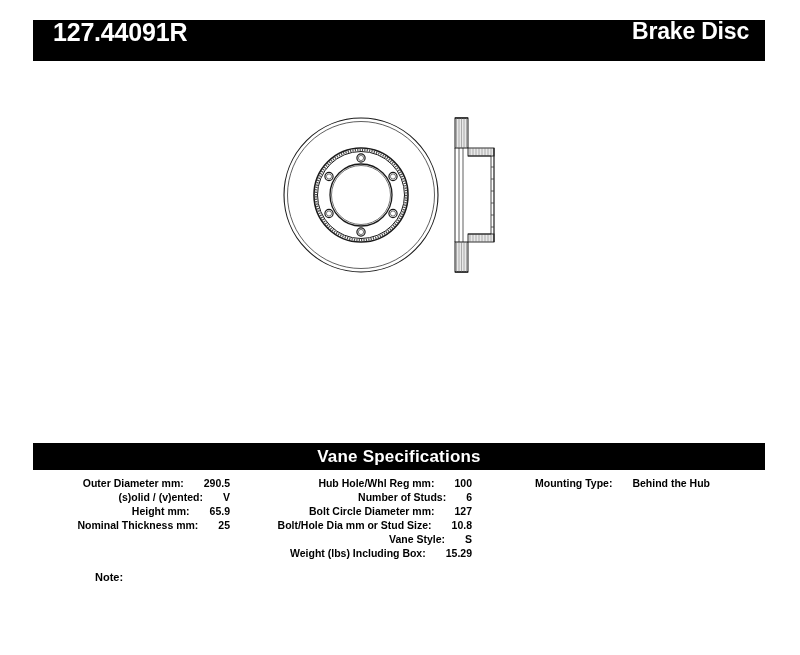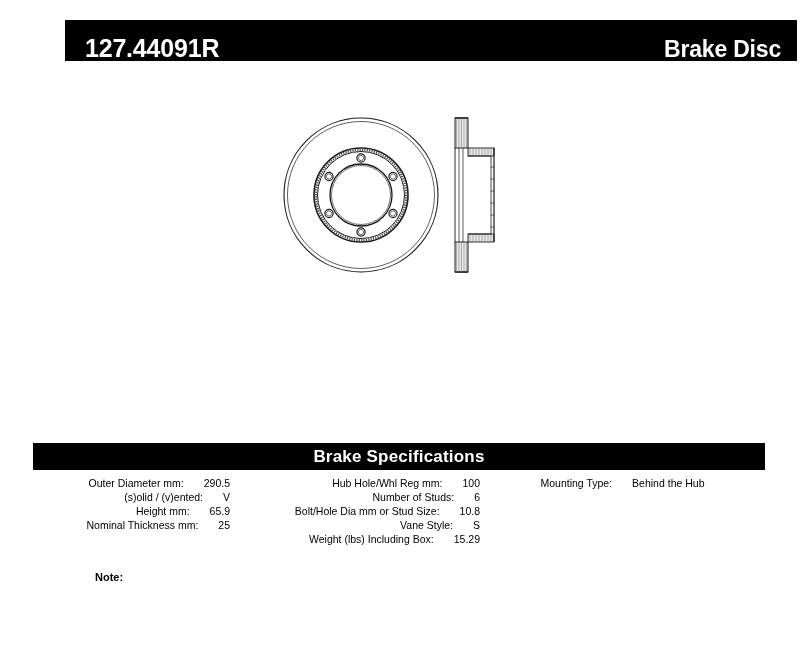--- a/index.html
+++ b/index.html
@@ -18,25 +18,24 @@
 
   
   .header-bar {
     position: absolute;
     left: 33px;
     top: 20px;
     width: 732px;
     height: 41px;
     background: #000000;
     display: flex;
-    align-items: flex-end;
+    align-items: flex-start;
     justify-content: space-between;
     box-sizing: border-box;
     padding: 0 16px 0 20px;
-    margin-left: 32px;
   }
   .header-partno {
     color: #ffffff;
     font-size: 25px;
     font-weight: bold;
     letter-spacing: -0.2px;
     line-height: 1;
   }
   .header-title {
     color: #ffffff;
@@ -88,28 +87,28 @@
     left: 0;
     top: 476px;
     width: 800px;
     height: 120px;
   }
   .spec-col {
     position: absolute;
     top: 0;
   }
   .spec-col-left  { left: 0px;   width: 230px; }
-  .spec-col-mid   { left: 248px; width: 232px; }
+  .spec-col-mid   { left: 240px; width: 232px; }
   .spec-col-right { left: 480px; width: 285px; }
 
   .spec-row {
     height: 14px;
     line-height: 14px;
     font-size: 10.5px;
-    font-weight: normal;
+    font-weight: bold;
     white-space: nowrap;
     display: flex;
     align-items: flex-end;
   }
   .spec-col-left .spec-row,
   .spec-col-mid .spec-row {
     justify-content: flex-end;
   }
   .spec-col-right .spec-row {
     justify-content: center;
@@ -233,21 +232,21 @@
         <line x1="211" y1="132" x2="214" y2="132"></line>
       </g>
 
       <line x1="188" y1="61" x2="211" y2="61" stroke-width="0.8"></line>
       <line x1="188" y1="139" x2="211" y2="139" stroke-width="0.8"></line>
     </g>
   </svg>
 </div>
 
 <div class="spec-bar">
-  <div class="spec-bar-title">Brake Specifications</div>
+  <div class="spec-bar-title">Vane Specifications</div>
 </div>
 
 <div class="spec-body">
 
   <div class="spec-col spec-col-left">
     <div class="spec-row">
       <span class="spec-label">Outer Diameter mm:</span>
       <span class="spec-value">290.5</span>
     </div>
     <div class="spec-row">
@@ -265,20 +264,24 @@
   </div>
 
   <div class="spec-col spec-col-mid">
     <div class="spec-row">
       <span class="spec-label">Hub Hole/Whl Reg mm:</span>
       <span class="spec-value">100</span>
     </div>
     <div class="spec-row">
       <span class="spec-label">Number of Studs:</span>
       <span class="spec-value">6</span>
+    </div>
+    <div class="spec-row">
+      <span class="spec-label">Bolt Circle Diameter mm:</span>
+      <span class="spec-value">127</span>
     </div>
     <div class="spec-row">
       <span class="spec-label">Bolt/Hole Dia mm or Stud Size:</span>
       <span class="spec-value">10.8</span>
     </div>
     <div class="spec-row">
       <span class="spec-label">Vane Style:</span>
       <span class="spec-value">S</span>
     </div>
     <div class="spec-row">

